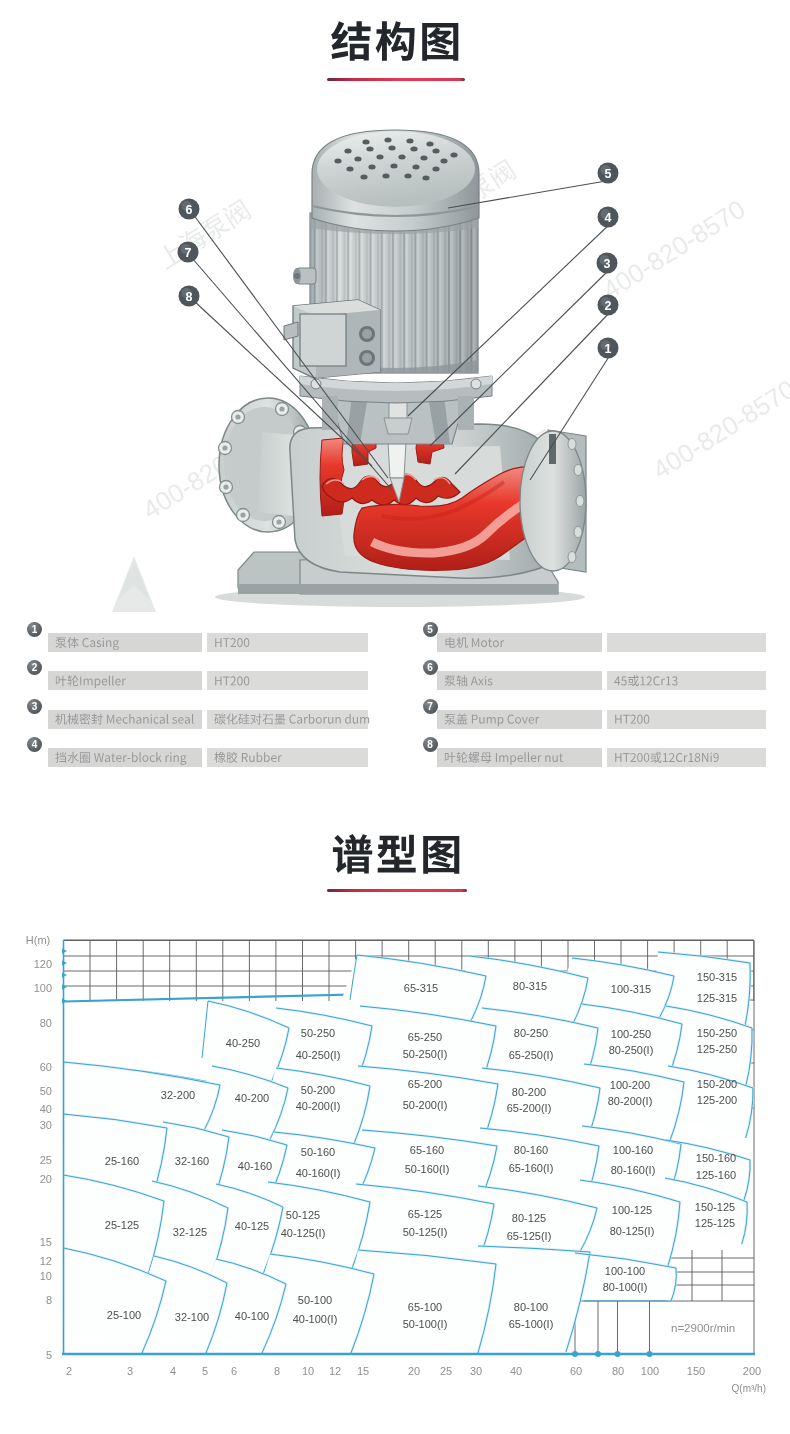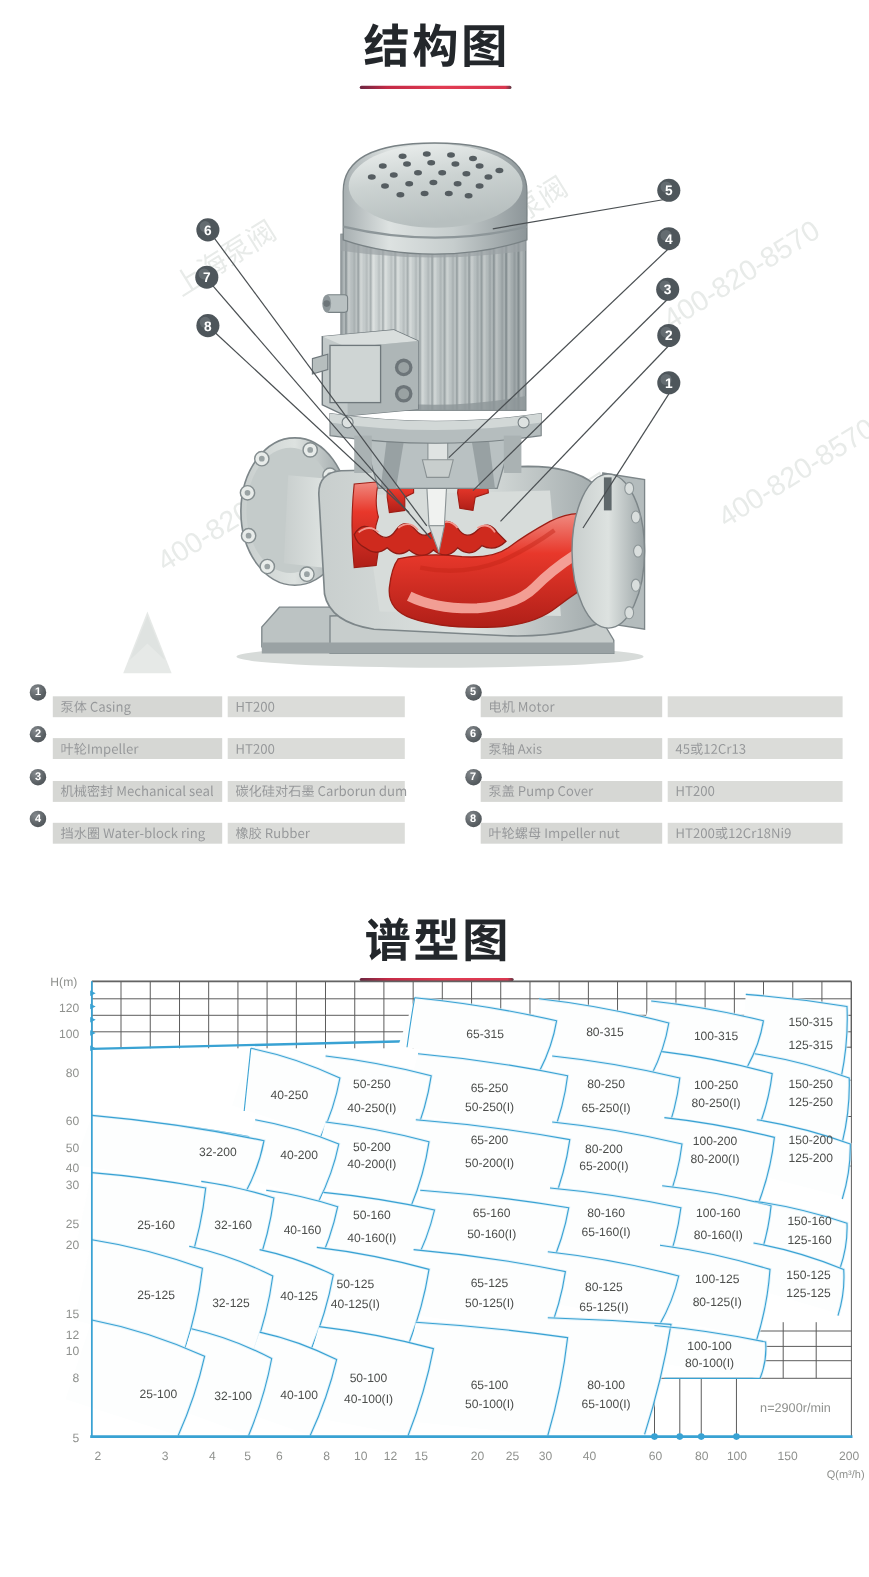--- a/index.html
+++ b/index.html
@@ -240,21 +240,21 @@
       <path d="M618.1 685.3H619.1V682.9H620.3V682H619.1V676.5H617.9L614.2 682.2V682.9H618.1ZM618.1 682H615.4L617.4 679C617.6 678.6 617.9 678.1 618.1 677.7H618.1C618.1 678.1 618.1 678.9 618.1 679.3Z M623.8 685.5C625.3 685.5 626.7 684.4 626.7 682.4C626.7 680.5 625.5 679.6 624 679.6C623.5 679.6 623.1 679.8 622.7 680L622.9 677.4H626.3V676.5H622L621.7 680.6L622.3 681C622.8 680.6 623.2 680.5 623.7 680.5C624.8 680.5 625.6 681.2 625.6 682.5C625.6 683.8 624.7 684.5 623.7 684.5C622.7 684.5 622 684.1 621.5 683.6L621 684.3C621.6 684.9 622.4 685.5 623.8 685.5Z M635.6 675.8C636.4 676.2 637.2 676.7 637.7 677.1L638.2 676.5C637.8 676.1 636.9 675.6 636.2 675.3ZM628.1 684.5 628.2 685.4C629.6 685.1 631.6 684.7 633.5 684.3L633.4 683.4C631.4 683.8 629.4 684.3 628.1 684.5ZM629.7 679.9H632.1V682H629.7ZM628.8 679.1V682.7H633V679.1ZM628.1 677.1V678H634.1C634.2 680 634.5 681.8 634.9 683.2C634.1 684.2 633.1 685 632 685.6C632.2 685.7 632.6 686.1 632.7 686.3C633.7 685.7 634.5 685 635.3 684.2C635.8 685.5 636.5 686.3 637.4 686.3C638.4 686.3 638.7 685.7 638.9 683.6C638.6 683.5 638.3 683.3 638.1 683.1C638 684.7 637.9 685.3 637.5 685.3C636.9 685.3 636.4 684.6 635.9 683.3C636.8 682.1 637.6 680.7 638.1 679.1L637.2 678.9C636.8 680.1 636.3 681.3 635.6 682.2C635.3 681.1 635.1 679.6 635 678H638.6V677.1H634.9C634.9 676.5 634.9 675.9 634.9 675.2H633.9C633.9 675.9 634 676.5 634 677.1Z M640.4 685.3H645.2V684.4H643.4V676.5H642.6C642.1 676.8 641.6 677 640.8 677.1V677.8H642.3V684.4H640.4Z M646.5 685.3H652V684.4H649.6C649.2 684.4 648.6 684.4 648.2 684.4C650.2 682.5 651.6 680.7 651.6 678.9C651.6 677.4 650.6 676.3 649.1 676.3C647.9 676.3 647.2 676.9 646.5 677.6L647.1 678.3C647.6 677.7 648.2 677.2 648.9 677.2C650 677.2 650.5 678 650.5 679C650.5 680.5 649.3 682.2 646.5 684.7Z M657.2 685.5C658.3 685.5 659.2 685 659.9 684.2L659.3 683.5C658.7 684.1 658.1 684.5 657.2 684.5C655.5 684.5 654.5 683.1 654.5 680.9C654.5 678.7 655.6 677.3 657.2 677.3C658 677.3 658.6 677.7 659 678.1L659.6 677.4C659.1 676.9 658.3 676.3 657.2 676.3C655 676.3 653.3 678.1 653.3 680.9C653.3 683.8 655 685.5 657.2 685.5Z M661.4 685.3H662.5V681.1C662.9 680 663.6 679.6 664.1 679.6C664.4 679.6 664.6 679.6 664.8 679.7L665 678.8C664.8 678.7 664.6 678.6 664.3 678.6C663.6 678.6 662.9 679.1 662.4 680H662.4L662.3 678.8H661.4Z M666 685.3H670.8V684.4H669.1V676.5H668.2C667.7 676.8 667.2 677 666.4 677.1V677.8H668V684.4H666Z M674.8 685.5C676.3 685.5 677.6 684.5 677.6 682.9C677.6 681.7 676.8 681 675.7 680.7V680.7C676.7 680.3 677.3 679.6 677.3 678.5C677.3 677.2 676.2 676.3 674.7 676.3C673.7 676.3 672.9 676.8 672.3 677.4L672.9 678.1C673.4 677.6 674 677.2 674.7 677.2C675.6 677.2 676.2 677.8 676.2 678.6C676.2 679.6 675.6 680.3 673.7 680.3V681.1C675.8 681.1 676.5 681.8 676.5 682.9C676.5 683.9 675.8 684.5 674.7 684.5C673.7 684.5 673 684.1 672.5 683.5L672 684.2C672.5 684.9 673.4 685.5 674.8 685.5Z" fill="#96989a"></path>
       <path d="M448 716.6H453V717.9H448ZM445.1 714.1V714.8H448.2C447.2 715.8 445.8 716.6 444.5 717.1C444.7 717.3 445 717.6 445.1 717.8C445.8 717.5 446.5 717.1 447.1 716.7V718.6H453.9V715.9H448.2C448.6 715.5 449 715.2 449.3 714.8H454.9V714.1ZM448.3 719.9 448.2 719.9H445.1V720.7H447.9C447.2 722 446 723 444.6 723.4C444.8 723.6 445.1 724 445.2 724.2C446.9 723.5 448.4 722.2 449.1 720.1L448.5 719.9ZM449.6 718.8V723.5C449.6 723.7 449.6 723.7 449.4 723.7C449.3 723.7 448.7 723.7 448.1 723.7C448.2 724 448.4 724.3 448.4 724.5C449.2 724.5 449.7 724.5 450.1 724.4C450.4 724.3 450.5 724 450.5 723.6V721C451.6 722.4 453.2 723.5 454.9 724.1C455 723.9 455.3 723.5 455.5 723.3C454.3 723 453.2 722.4 452.3 721.6C453 721.2 453.9 720.6 454.6 720L453.8 719.5C453.3 720 452.4 720.6 451.7 721.1C451.2 720.6 450.9 720.2 450.5 719.7V718.8Z M457.8 720.3V723.4H456.5V724.2H467.5V723.4H466.2V720.3ZM458.7 723.4V721.1H460.3V723.4ZM461.2 723.4V721.1H462.8V723.4ZM463.7 723.4V721.1H465.3V723.4ZM464.2 713.5C464 714 463.7 714.6 463.4 715.1H460.2L460.7 714.9C460.5 714.5 460.2 713.9 459.8 713.5L459 713.8C459.3 714.2 459.6 714.7 459.8 715.1H457.3V715.8H461.5V716.9H457.9V717.6H461.5V718.7H456.8V719.4H467.2V718.7H462.5V717.6H466.2V716.9H462.5V715.8H466.7V715.1H464.3C464.6 714.7 464.8 714.2 465.1 713.7Z M471.9 723.6H473V720.1H474.5C476.4 720.1 477.7 719.2 477.7 717.4C477.7 715.5 476.4 714.8 474.4 714.8H471.9ZM473 719.2V715.7H474.3C475.8 715.7 476.6 716.1 476.6 717.4C476.6 718.6 475.9 719.2 474.3 719.2Z M481.3 723.8C482.2 723.8 482.8 723.3 483.4 722.6H483.5L483.6 723.6H484.5V717.1H483.4V721.7C482.8 722.5 482.3 722.8 481.6 722.8C480.8 722.8 480.4 722.3 480.4 721.1V717.1H479.3V721.2C479.3 722.9 479.9 723.8 481.3 723.8Z M486.7 723.6H487.8V718.9C488.4 718.2 488.9 717.9 489.4 717.9C490.2 717.9 490.6 718.4 490.6 719.6V723.6H491.7V718.9C492.3 718.2 492.9 717.9 493.4 717.9C494.2 717.9 494.6 718.4 494.6 719.6V723.6H495.7V719.5C495.7 717.8 495 716.9 493.7 716.9C492.9 716.9 492.2 717.4 491.5 718.2C491.3 717.4 490.7 716.9 489.7 716.9C489 716.9 488.3 717.4 487.7 718H487.7L487.6 717.1H486.7Z M497.8 726.3H498.9V724.1L498.9 723C499.4 723.5 500.1 723.8 500.7 723.8C502.1 723.8 503.5 722.5 503.5 720.2C503.5 718.2 502.6 716.9 500.9 716.9C500.1 716.9 499.4 717.3 498.8 717.8H498.8L498.7 717.1H497.8ZM500.5 722.8C500 722.8 499.5 722.7 498.9 722.2V718.7C499.5 718.2 500.1 717.8 500.6 717.8C501.9 717.8 502.3 718.8 502.3 720.3C502.3 721.9 501.6 722.8 500.5 722.8Z M511.3 723.8C512.5 723.8 513.3 723.3 514 722.5L513.4 721.8C512.9 722.4 512.2 722.8 511.4 722.8C509.7 722.8 508.6 721.4 508.6 719.2C508.6 717 509.8 715.6 511.4 715.6C512.2 715.6 512.7 716 513.2 716.4L513.8 715.7C513.3 715.2 512.5 714.6 511.4 714.6C509.2 714.6 507.5 716.4 507.5 719.2C507.5 722.1 509.1 723.8 511.3 723.8Z M518.1 723.8C519.7 723.8 521.1 722.5 521.1 720.3C521.1 718.2 519.7 716.9 518.1 716.9C516.5 716.9 515.1 718.2 515.1 720.3C515.1 722.5 516.5 723.8 518.1 723.8ZM518.1 722.8C517 722.8 516.2 721.8 516.2 720.3C516.2 718.8 517 717.8 518.1 717.8C519.2 717.8 520 718.8 520 720.3C520 721.8 519.2 722.8 518.1 722.8Z M524.2 723.6H525.5L527.8 717.1H526.8L525.5 720.8C525.3 721.4 525.1 722.1 524.9 722.7H524.9C524.7 722.1 524.5 721.4 524.3 720.8L523 717.1H521.9Z M531.7 723.8C532.6 723.8 533.3 723.5 533.9 723.1L533.5 722.4C533 722.7 532.5 722.9 531.9 722.9C530.6 722.9 529.8 722 529.7 720.6H534.1C534.1 720.4 534.1 720.2 534.1 720C534.1 718.1 533.2 716.9 531.5 716.9C530 716.9 528.6 718.2 528.6 720.3C528.6 722.5 530 723.8 531.7 723.8ZM529.7 719.8C529.8 718.5 530.6 717.8 531.6 717.8C532.6 717.8 533.2 718.5 533.2 719.8Z M535.7 723.6H536.8V719.4C537.3 718.3 537.9 717.9 538.5 717.9C538.8 717.9 538.9 717.9 539.1 718L539.3 717.1C539.1 717 538.9 716.9 538.6 716.9C537.9 716.9 537.2 717.4 536.8 718.3H536.7L536.6 717.1H535.7Z" fill="#96989a"></path>
       <path d="M615.2 723.6H616.3V719.4H620.4V723.6H621.5V714.8H620.4V718.5H616.3V714.8H615.2Z M625.8 723.6H626.9V715.7H629.6V714.8H623.1V715.7H625.8Z M630.5 723.6H636V722.7H633.5C633.1 722.7 632.6 722.7 632.1 722.7C634.2 720.8 635.6 719 635.6 717.2C635.6 715.7 634.6 714.6 633 714.6C631.9 714.6 631.1 715.2 630.4 715.9L631 716.6C631.5 716 632.1 715.5 632.9 715.5C634 715.5 634.5 716.3 634.5 717.3C634.5 718.8 633.2 720.5 630.5 723Z M639.9 723.8C641.6 723.8 642.7 722.2 642.7 719.2C642.7 716.1 641.6 714.6 639.9 714.6C638.2 714.6 637.2 716.1 637.2 719.2C637.2 722.2 638.2 723.8 639.9 723.8ZM639.9 722.9C638.9 722.9 638.2 721.8 638.2 719.2C638.2 716.6 638.9 715.5 639.9 715.5C640.9 715.5 641.6 716.6 641.6 719.2C641.6 721.8 640.9 722.9 639.9 722.9Z M646.6 723.8C648.2 723.8 649.3 722.2 649.3 719.2C649.3 716.1 648.2 714.6 646.6 714.6C644.9 714.6 643.8 716.1 643.8 719.2C643.8 722.2 644.9 723.8 646.6 723.8ZM646.6 722.9C645.6 722.9 644.9 721.8 644.9 719.2C644.9 716.6 645.6 715.5 646.6 715.5C647.6 715.5 648.3 716.6 648.3 719.2C648.3 721.8 647.6 722.9 646.6 722.9Z" fill="#96989a"></path>
       <path d="M444.9 753.1V760.8H445.7V759.8H448.5V756.8H451.4V762.9H452.4V756.8H455.5V755.9H452.4V752H451.4V755.9H448.5V753.1ZM445.7 753.9H447.6V759H445.7Z M463.7 751.8C463.2 753.2 462.1 755 460.5 756.2C460.7 756.4 461 756.7 461.1 756.9C462.4 755.9 463.4 754.6 464.1 753.3C464.8 754.7 465.9 756 466.9 756.8C467 756.6 467.3 756.3 467.5 756.1C466.4 755.3 465.2 753.8 464.5 752.4L464.7 752ZM465.8 756.8C465.1 757.4 464 758.1 463 758.6V756.2H462.1V761.2C462.1 762.2 462.4 762.5 463.6 762.5C463.8 762.5 465.4 762.5 465.7 762.5C466.7 762.5 467 762.1 467.1 760.4C466.8 760.4 466.5 760.2 466.3 760.1C466.2 761.5 466.1 761.7 465.6 761.7C465.3 761.7 464 761.7 463.7 761.7C463.1 761.7 463 761.6 463 761.2V759.5C464.1 759 465.4 758.2 466.4 757.5ZM456.9 757.9C457 757.8 457.4 757.7 457.8 757.7H458.8V759.5L456.5 759.9L456.7 760.8L458.8 760.4V762.8H459.6V760.2L461 759.9L461 759.1L459.6 759.4V757.7H460.8V756.9H459.6V755.1H458.8V756.9H457.7C458.1 756.1 458.4 755.1 458.7 754.1H460.8V753.2H458.9C459 752.8 459.1 752.4 459.1 752L458.3 751.8C458.2 752.3 458.2 752.8 458.1 753.2H456.6V754.1H457.9C457.6 755.1 457.4 755.9 457.2 756.2C457 756.7 456.9 757.1 456.7 757.2C456.8 757.4 456.9 757.7 456.9 757.9Z M477.2 760.6C477.7 761.2 478.3 762 478.6 762.5L479.3 762.1C479 761.6 478.3 760.8 477.8 760.2ZM471.5 759.2C471.6 759.6 471.8 760.1 471.9 760.5L471.1 760.7V758.4H472.5V754H471.1V751.9H470.3V754H468.9V758.9H469.6V758.4H470.3V760.8L468.5 761.2L468.6 762L472.1 761.3C472.2 761.5 472.2 761.8 472.3 762L472.9 761.7C472.8 761 472.5 759.9 472.1 759ZM469.6 754.8H470.4V757.6H469.6ZM471 754.8H471.8V757.6H471ZM474 760.3C473.7 760.8 473.3 761.3 472.9 761.7L472.5 762.1C472.7 762.2 473 762.5 473.2 762.6C473.7 762.1 474.4 761.2 474.8 760.5ZM473.9 754.6H475.6V755.6H473.9ZM476.4 754.6H478.1V755.6H476.4ZM473.9 753H475.6V754H473.9ZM476.4 753H478.1V754H476.4ZM473.1 760.1C473.3 760.1 473.6 760 475.7 759.8V761.9C475.7 762.1 475.7 762.1 475.5 762.1C475.4 762.1 474.9 762.1 474.4 762.1C474.5 762.3 474.6 762.6 474.6 762.8C475.4 762.8 475.9 762.8 476.2 762.7C476.5 762.6 476.6 762.4 476.6 761.9V759.8L478.4 759.6C478.6 759.9 478.7 760.2 478.8 760.4L479.5 760C479.2 759.4 478.5 758.5 477.9 757.9L477.3 758.2C477.5 758.5 477.7 758.7 477.9 759L474.7 759.2C475.8 758.6 476.9 757.8 477.9 756.9L477.2 756.5C476.9 756.8 476.6 757.1 476.3 757.3L474.6 757.4C475.1 757.1 475.5 756.7 475.9 756.3H478.9V752.3H473.1V756.3H474.9C474.4 756.7 474 757.1 473.8 757.2C473.6 757.3 473.4 757.4 473.2 757.4C473.3 757.7 473.4 758 473.5 758.2C473.6 758.2 473.9 758.1 475.3 758C474.7 758.5 474.2 758.8 473.9 758.9C473.4 759.2 473.1 759.3 472.8 759.4C472.9 759.6 473 760 473.1 760.1Z M484.7 754.2C485.6 754.7 486.6 755.3 487.1 755.8L487.6 755.2C487.1 754.7 486.1 754.1 485.3 753.7ZM484.3 758C485.2 758.5 486.3 759.2 486.8 759.8L487.4 759.2C486.9 758.6 485.8 757.9 484.8 757.5ZM489.3 753.2 489.1 756.2H483.1L483.6 753.2ZM482.7 752.4C482.6 753.5 482.4 754.9 482.2 756.2H480.7V757H482.1C481.9 758.5 481.6 759.8 481.4 760.9H488.6C488.5 761.4 488.4 761.7 488.3 761.8C488.1 762 488 762.1 487.7 762.1C487.4 762.1 486.8 762.1 486 762C486.2 762.2 486.3 762.6 486.3 762.8C487 762.8 487.7 762.9 488.1 762.8C488.5 762.8 488.8 762.7 489.1 762.3C489.3 762 489.4 761.6 489.6 760.9H491V760.1H489.7C489.8 759.3 489.9 758.3 490 757H491.3V756.2H490L490.2 752.9C490.2 752.8 490.2 752.4 490.2 752.4ZM488.8 760.1H482.5C482.7 759.2 482.9 758.1 483 757H489.1C489 758.3 488.9 759.3 488.8 760.1Z M495.9 761.9H497V753.1H495.9Z M499.3 761.9H500.4V757.2C501 756.5 501.6 756.2 502 756.2C502.9 756.2 503.3 756.7 503.3 757.9V761.9H504.3V757.2C505 756.5 505.5 756.2 506 756.2C506.8 756.2 507.2 756.7 507.2 757.9V761.9H508.3V757.8C508.3 756.1 507.7 755.2 506.3 755.2C505.5 755.2 504.9 755.7 504.2 756.5C503.9 755.7 503.4 755.2 502.4 755.2C501.6 755.2 500.9 755.7 500.3 756.3H500.3L500.2 755.4H499.3Z M510.4 764.6H511.5V762.4L511.5 761.3C512.1 761.8 512.7 762.1 513.3 762.1C514.8 762.1 516.1 760.8 516.1 758.5C516.1 756.5 515.2 755.2 513.5 755.2C512.8 755.2 512 755.6 511.5 756.1H511.4L511.3 755.4H510.4ZM513.1 761.1C512.7 761.1 512.1 761 511.5 760.5V757C512.1 756.5 512.7 756.1 513.3 756.1C514.5 756.1 515 757.1 515 758.6C515 760.2 514.2 761.1 513.1 761.1Z M520.5 762.1C521.4 762.1 522.1 761.8 522.6 761.4L522.3 760.7C521.8 761 521.3 761.2 520.6 761.2C519.4 761.2 518.5 760.3 518.5 758.9H522.9C522.9 758.7 522.9 758.5 522.9 758.3C522.9 756.4 522 755.2 520.3 755.2C518.8 755.2 517.4 756.5 517.4 758.6C517.4 760.8 518.8 762.1 520.5 762.1ZM518.4 758.1C518.6 756.8 519.4 756.1 520.3 756.1C521.3 756.1 521.9 756.8 521.9 758.1Z M525.7 762.1C526 762.1 526.1 762 526.3 762L526.1 761.1C526 761.1 526 761.1 525.9 761.1C525.7 761.1 525.6 761 525.6 760.7V752.3H524.5V760.6C524.5 761.5 524.8 762.1 525.7 762.1Z M529.1 762.1C529.4 762.1 529.5 762 529.7 762L529.5 761.1C529.4 761.1 529.4 761.1 529.3 761.1C529.2 761.1 529 761 529 760.7V752.3H527.9V760.6C527.9 761.5 528.3 762.1 529.1 762.1Z M534 762.1C534.8 762.1 535.5 761.8 536.1 761.4L535.7 760.7C535.2 761 534.7 761.2 534.1 761.2C532.8 761.2 532 760.3 531.9 758.9H536.3C536.3 758.7 536.4 758.5 536.4 758.3C536.4 756.4 535.4 755.2 533.8 755.2C532.3 755.2 530.8 756.5 530.8 758.6C530.8 760.8 532.2 762.1 534 762.1ZM531.9 758.1C532 756.8 532.9 756.1 533.8 756.1C534.8 756.1 535.4 756.8 535.4 758.1Z M538 761.9H539.1V757.7C539.5 756.6 540.2 756.2 540.7 756.2C541 756.2 541.1 756.2 541.3 756.3L541.5 755.4C541.3 755.3 541.1 755.2 540.9 755.2C540.1 755.2 539.5 755.7 539 756.6H539L538.9 755.4H538Z M545.3 761.9H546.4V757.2C547.1 756.5 547.5 756.2 548.2 756.2C549.1 756.2 549.4 756.7 549.4 757.9V761.9H550.5V757.8C550.5 756.1 549.9 755.2 548.5 755.2C547.6 755.2 547 755.7 546.3 756.3H546.3L546.2 755.4H545.3Z M554.5 762.1C555.4 762.1 556.1 761.6 556.7 760.9H556.7L556.8 761.9H557.7V755.4H556.6V760C556 760.8 555.5 761.1 554.9 761.1C554 761.1 553.6 760.6 553.6 759.4V755.4H552.5V759.5C552.5 761.2 553.2 762.1 554.5 762.1Z M562 762.1C562.4 762.1 562.8 761.9 563.2 761.8L563 761C562.7 761.1 562.5 761.2 562.2 761.2C561.5 761.2 561.2 760.7 561.2 759.9V756.3H563V755.4H561.2V753.5H560.3L560.2 755.4L559.1 755.4V756.3H560.1V759.9C560.1 761.2 560.6 762.1 562 762.1Z" fill="#96989a"></path>
       <path d="M615.2 761.9H616.3V757.7H620.4V761.9H621.5V753.1H620.4V756.8H616.3V753.1H615.2Z M625.8 761.9H626.9V754H629.6V753.1H623.1V754H625.8Z M630.5 761.9H636V761H633.5C633.1 761 632.6 761 632.1 761C634.2 759.1 635.6 757.3 635.6 755.5C635.6 754 634.6 752.9 633 752.9C631.9 752.9 631.1 753.5 630.4 754.2L631 754.9C631.5 754.3 632.1 753.8 632.9 753.8C634 753.8 634.5 754.6 634.5 755.6C634.5 757.1 633.2 758.8 630.5 761.3Z M639.9 762.1C641.6 762.1 642.7 760.5 642.7 757.5C642.7 754.4 641.6 752.9 639.9 752.9C638.2 752.9 637.2 754.4 637.2 757.5C637.2 760.5 638.2 762.1 639.9 762.1ZM639.9 761.2C638.9 761.2 638.2 760.1 638.2 757.5C638.2 754.9 638.9 753.8 639.9 753.8C640.9 753.8 641.6 754.9 641.6 757.5C641.6 760.1 640.9 761.2 639.9 761.2Z M646.6 762.1C648.2 762.1 649.3 760.5 649.3 757.5C649.3 754.4 648.2 752.9 646.6 752.9C644.9 752.9 643.8 754.4 643.8 757.5C643.8 760.5 644.9 762.1 646.6 762.1ZM646.6 761.2C645.6 761.2 644.9 760.1 644.9 757.5C644.9 754.9 645.6 753.8 646.6 753.8C647.6 753.8 648.3 754.9 648.3 757.5C648.3 760.1 647.6 761.2 646.6 761.2Z M658.2 752.4C658.9 752.8 659.8 753.3 660.3 753.7L660.8 753.1C660.4 752.7 659.5 752.2 658.7 751.9ZM650.6 761.1 650.8 762C652.2 761.7 654.2 761.3 656 760.9L656 760C654 760.4 652 760.9 650.6 761.1ZM652.2 756.5H654.7V758.6H652.2ZM651.4 755.7V759.3H655.6V755.7ZM650.7 753.7V754.6H656.6C656.8 756.6 657.1 758.4 657.5 759.8C656.7 760.8 655.7 761.6 654.6 762.2C654.8 762.3 655.1 762.7 655.3 762.9C656.2 762.3 657.1 761.6 657.8 760.8C658.4 762.1 659.1 762.9 660 762.9C660.9 762.9 661.3 762.3 661.4 760.2C661.2 760.1 660.9 759.9 660.7 759.7C660.6 761.3 660.4 761.9 660.1 761.9C659.5 761.9 659 761.2 658.5 759.9C659.4 758.7 660.1 757.3 660.7 755.7L659.8 755.5C659.4 756.7 658.9 757.9 658.2 758.8C657.9 757.7 657.7 756.2 657.6 754.6H661.1V753.7H657.5C657.5 753.1 657.5 752.5 657.5 751.8H656.5C656.5 752.5 656.6 753.1 656.6 753.7Z M663 761.9H667.8V761H666V753.1H665.2C664.7 753.4 664.1 753.6 663.4 753.7V754.4H664.9V761H663Z M669.1 761.9H674.6V761H672.2C671.7 761 671.2 761 670.7 761C672.8 759.1 674.2 757.3 674.2 755.5C674.2 754 673.2 752.9 671.6 752.9C670.5 752.9 669.8 753.5 669 754.2L669.7 754.9C670.2 754.3 670.8 753.8 671.5 753.8C672.6 753.8 673.1 754.6 673.1 755.6C673.1 757.1 671.9 758.8 669.1 761.3Z M679.7 762.1C680.9 762.1 681.8 761.6 682.4 760.8L681.8 760.1C681.3 760.7 680.6 761.1 679.8 761.1C678.1 761.1 677.1 759.7 677.1 757.5C677.1 755.3 678.2 753.9 679.8 753.9C680.6 753.9 681.2 754.3 681.6 754.7L682.2 754C681.7 753.5 680.9 752.9 679.8 752.9C677.6 752.9 675.9 754.7 675.9 757.5C675.9 760.4 677.6 762.1 679.7 762.1Z M684 761.9H685.1V757.7C685.5 756.6 686.2 756.2 686.7 756.2C687 756.2 687.1 756.2 687.4 756.3L687.6 755.4C687.4 755.3 687.2 755.2 686.9 755.2C686.1 755.2 685.5 755.7 685 756.6H685L684.9 755.4H684Z M688.6 761.9H693.4V761H691.7V753.1H690.8C690.3 753.4 689.8 753.6 689 753.7V754.4H690.6V761H688.6Z M697.6 762.1C699.2 762.1 700.3 761.1 700.3 759.8C700.3 758.6 699.6 757.9 698.8 757.5V757.4C699.3 757 700 756.2 700 755.3C700 753.9 699.1 753 697.6 753C696.2 753 695.2 753.9 695.2 755.2C695.2 756.1 695.7 756.8 696.4 757.2V757.3C695.6 757.7 694.7 758.5 694.7 759.7C694.7 761.1 695.9 762.1 697.6 762.1ZM698.2 757.1C697.1 756.7 696.2 756.2 696.2 755.2C696.2 754.4 696.8 753.8 697.6 753.8C698.5 753.8 699.1 754.5 699.1 755.3C699.1 756 698.7 756.6 698.2 757.1ZM697.6 761.2C696.5 761.2 695.7 760.6 695.7 759.6C695.7 758.8 696.2 758.1 696.9 757.6C698.2 758.1 699.3 758.6 699.3 759.8C699.3 760.6 698.6 761.2 697.6 761.2Z M702.1 761.9H703.1V757.3C703.1 756.4 703 755.4 703 754.5H703L704 756.3L707.2 761.9H708.3V753.1H707.3V757.7C707.3 758.6 707.3 759.6 707.4 760.5H707.4L706.4 758.6L703.2 753.1H702.1Z M710.6 761.9H711.7V755.4H710.6ZM711.2 754C711.6 754 711.9 753.8 711.9 753.3C711.9 752.9 711.6 752.6 711.2 752.6C710.8 752.6 710.5 752.9 710.5 753.3C710.5 753.8 710.8 754 711.2 754Z M715.7 762.1C717.3 762.1 718.8 760.7 718.8 757.1C718.8 754.3 717.6 752.9 715.9 752.9C714.5 752.9 713.4 754.1 713.4 755.8C713.4 757.6 714.3 758.6 715.8 758.6C716.5 758.6 717.3 758.1 717.8 757.5C717.7 760.2 716.7 761.1 715.6 761.1C715 761.1 714.5 760.9 714.1 760.5L713.5 761.2C714 761.7 714.7 762.1 715.7 762.1ZM717.8 756.6C717.2 757.4 716.6 757.7 716 757.7C714.9 757.7 714.4 757 714.4 755.8C714.4 754.6 715 753.8 715.9 753.8C717 753.8 717.7 754.8 717.8 756.6Z" fill="#96989a"></path>
     </svg>
   <svg width="790" height="100" viewBox="0 810 790 100" style="position:absolute;left:0;top:810px" xmlns="http://www.w3.org/2000/svg">
       <path d="M334.4 838C336.5 840.1 339.2 843.1 340.4 845L344 841.6C342.7 839.8 339.8 837 337.7 835.1ZM332.9 847.3V852H337.7V865.1C337.7 867 336.6 868.3 335.8 868.9C336.6 869.8 337.6 871.8 338 873.1C338.7 872.1 340.1 871.2 346.7 866.2C346.2 865.2 345.5 863.2 345.2 861.9L342.4 863.9V847.3ZM345 845.3C346.3 846.9 347.7 849 348.2 850.4L351.6 848.3C351 847 349.6 845 348.3 843.5H352V850.5H343.8V854.5H372.2V850.5H363.9V843.5H370.5V839.5H364.5L367.1 835.6L362.8 834.2C362.2 835.8 361.2 837.8 360.2 839.5H354.7L355.8 838.9C355.3 837.5 353.8 835.5 352.6 834.1L348.9 835.9C349.8 836.9 350.7 838.3 351.3 839.5H345.5V843.5H348.1ZM356.4 843.5H359.5V850.5H356.4ZM367.3 843.5C366.6 845.1 365.3 847.4 364.3 848.7L367.5 850.3C368.5 849 369.8 847.1 371.1 845.3ZM351.9 865.8H364.2V868.2H351.9ZM351.9 862.3V860.1H364.2V862.3ZM347.4 856.4V873.7H351.9V871.7H364.2V873.5H368.8V856.4Z M401.5 836.7V851H406.1V836.7ZM409.1 834.8V852.7C409.1 853.3 409 853.4 408.3 853.4C407.8 853.5 405.7 853.5 403.8 853.4C404.4 854.6 405.1 856.6 405.3 857.8C408.2 857.8 410.4 857.7 412 857.1C413.5 856.3 413.9 855.1 413.9 852.8V834.8ZM391.1 840.2V844.6H387.5V840.2ZM382 859.8V864.4H394.2V867.7H377.7V872.4H415.7V867.7H399.4V864.4H411.5V859.8H399.4V856.5H395.8V849.1H399.7V844.6H395.8V840.2H398.8V835.8H379.6V840.2H382.9V844.6H378.2V849.1H382.4C381.8 851.2 380.3 853.2 377.3 854.8C378.2 855.5 379.9 857.4 380.5 858.3C384.7 856 386.5 852.6 387.2 849.1H391.1V857.2H394.2V859.8Z M423.2 835.9V873.8H428.1V872.3H454.2V873.8H459.3V835.9ZM431.4 864.2C437 864.8 443.9 866.4 448.1 867.9H428.1V855.3C428.8 856.4 429.5 857.8 429.9 858.7C432.2 858.2 434.5 857.5 436.8 856.6L435.2 858.8C438.8 859.5 443.2 861 445.7 862.2L447.8 859.1C445.4 858 441.4 856.8 438 856.1C439.2 855.6 440.4 855.1 441.5 854.5C444.7 856.1 448.3 857.4 452 858.2C452.4 857.3 453.3 856 454.2 855V867.9H448.7L450.8 864.5C446.5 863 439.4 861.5 433.6 860.9ZM437.2 840.4C435.2 843.5 431.6 846.5 428.2 848.4C429.2 849.1 430.8 850.6 431.5 851.4C432.4 850.9 433.2 850.3 434.1 849.5C435 850.4 436 851.2 437.1 851.9C434.2 853.1 431.1 854 428.1 854.6V840.4ZM437.6 840.4H454.2V854.4C451.3 853.8 448.3 853 445.7 852C448.5 850 451 847.7 452.7 845.1L449.9 843.5L449.2 843.7H439.9C440.4 843 440.9 842.4 441.4 841.7ZM441.3 850C439.8 849.2 438.4 848.3 437.3 847.4H445.4C444.2 848.3 442.8 849.2 441.3 850Z" fill="#23272b"></path>
     </svg>
   <div class="rule" style="left:327px;top:889px;width:140px;"></div>
-  <div style="position:absolute;left:0;top:877px;width:790px;height:510px;padding-left:20px;"><svg width="790" height="510" viewBox="0 925 790 510" xmlns="http://www.w3.org/2000/svg" font-family="Liberation Sans, sans-serif">
+  <div style="position:absolute;left:0;top:925px;width:790px;height:510px;"><svg width="790" height="510" viewBox="0 925 790 510" xmlns="http://www.w3.org/2000/svg" font-family="Liberation Sans, sans-serif">
         <g stroke="#5a5a5a" stroke-width="0.9">
           <line x1="63.5" y1="940.5" x2="754" y2="940.5"></line>
           <line x1="63.5" y1="956" x2="754" y2="956"></line>
           <line x1="63.5" y1="971" x2="754" y2="971"></line>
           <line x1="63.5" y1="986" x2="754" y2="986"></line>
           <line x1="63.5" y1="940.5" x2="63.5" y2="1001"></line>
           <line x1="90.0" y1="940.5" x2="90.0" y2="1001"></line>
           <line x1="116.6" y1="940.5" x2="116.6" y2="1001"></line>
           <line x1="143.2" y1="940.5" x2="143.2" y2="1001"></line>
           <line x1="169.7" y1="940.5" x2="169.7" y2="1001"></line>

